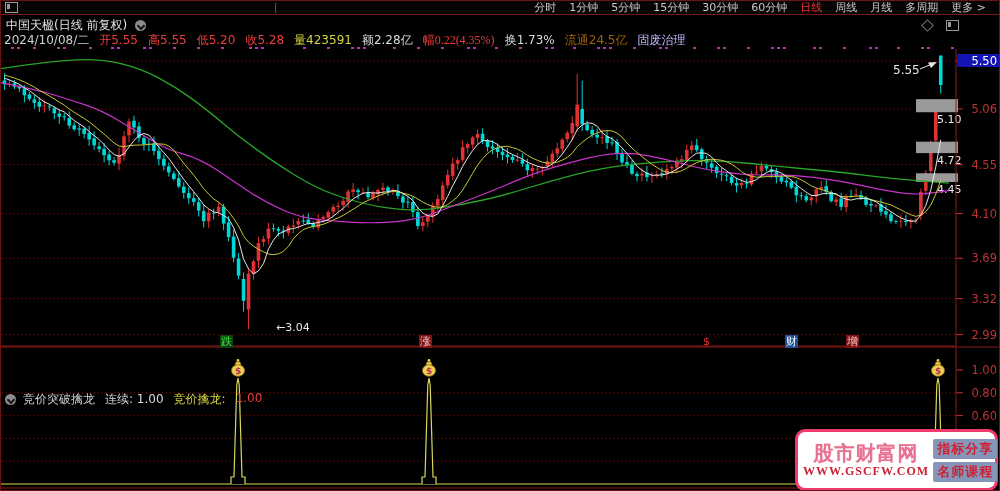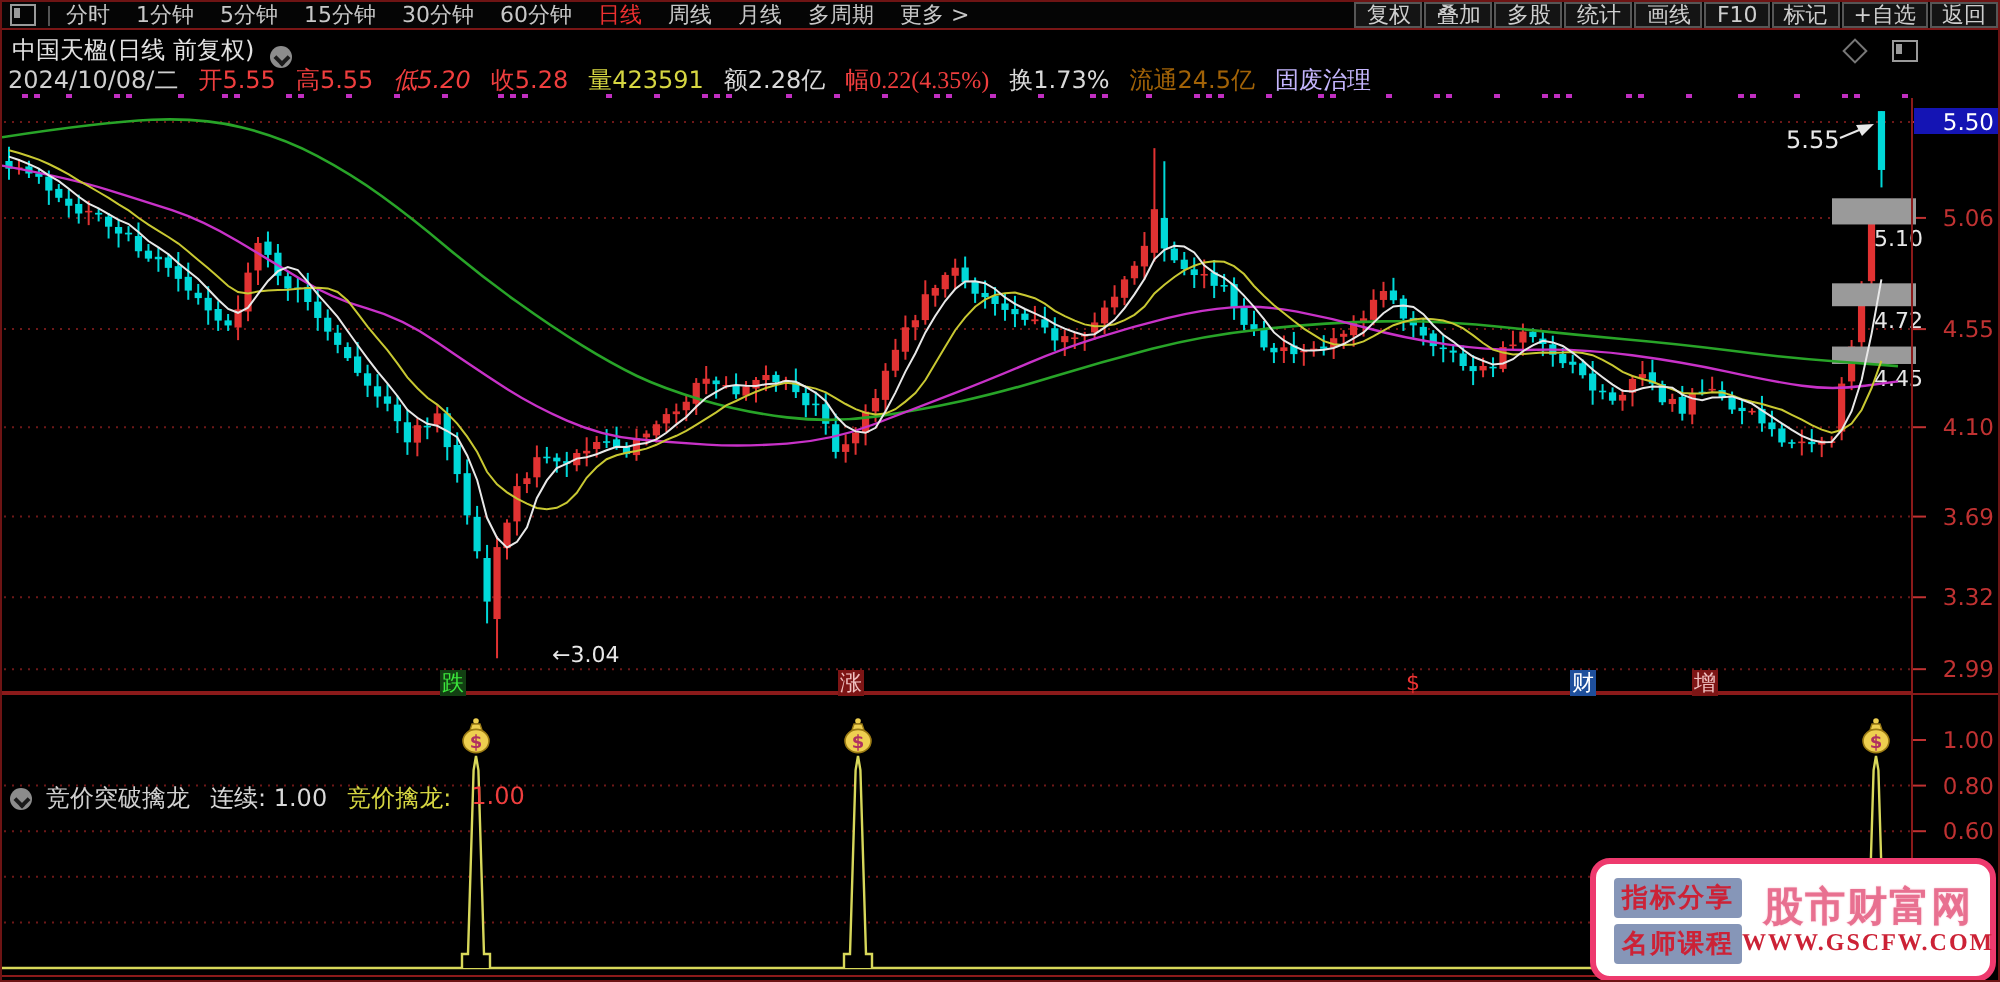--- a/index.html
+++ b/index.html
@@ -13,21 +13,21 @@
            border-bottom:1px solid #7a1616;background:#050505;justify-content:space-between;}
   .winicon{width:11px;height:9px;border:1px solid #9a9a9a;margin:0 6px 0 4px;position:relative;flex:0 0 auto;}
   .winicon::after{content:"";position:absolute;left:1px;top:1px;width:3px;height:5px;background:#9a9a9a;}
   .msep{width:1px;height:10px;background:#555;margin-right:8px;}
   .mi{font-size:11px;color:#c8c8c8;margin-right:13px;white-space:nowrap;cursor:default;}
   .mi.active{color:#ee3030;}
   #menu-right{margin-left:auto;display:flex;}
   .tbtn{font-size:11px;color:#cfcfcf;border:1px solid #565656;background:#141414;
         padding:0 5px;margin-left:1px;line-height:11px;height:11px;white-space:nowrap;}
   
-  #inforow1{left:5px;top:16px;display:flex;align-items:flex-end;font-size:12px;white-space:nowrap;}
+  #inforow1{left:5px;top:16px;display:flex;align-items:center;font-size:12px;white-space:nowrap;}
   #stock-title{color:#e2e2e2;}
   .cicon{width:11px;height:11px;border-radius:50%;background:#8c8c8c;position:relative;margin:0 8px;flex:0 0 auto;}
   .cicon::after{content:"";position:absolute;left:3px;top:2.5px;width:4px;height:4px;
                 border-right:2px solid #1a1a1a;border-bottom:2px solid #1a1a1a;transform:rotate(45deg);}
   .tok{margin-right:10px;}
   #inforow2{left:3px;top:31px;display:flex;align-items:flex-start;font-size:12px;white-space:nowrap;}
   #topright-icons{right:40px;top:19px;display:flex;align-items:center;color:#888;}
   .dia{width:7px;height:7px;border:1px solid #777;transform:rotate(45deg);margin-right:14px;}
   
   #subheader{left:4px;top:350px;display:flex;align-items:center;font-size:12px;white-space:nowrap;margin-top:40px;}
@@ -586,47 +586,36 @@
         <span class="mi">5分钟</span>
         <span class="mi">15分钟</span>
         <span class="mi">30分钟</span>
         <span class="mi">60分钟</span>
         <span class="mi active">日线</span>
         <span class="mi">周线</span>
         <span class="mi">月线</span>
         <span class="mi">多周期</span>
         <span class="mi">更多 &gt;</span>
       </span>
-    <span id="menu-right">
-        <span class="tbtn">复权</span>
-        <span class="tbtn">叠加</span>
-        <span class="tbtn">多股</span>
-        <span class="tbtn">统计</span>
-        <span class="tbtn">画线</span>
-        <span class="tbtn">F10</span>
-        <span class="tbtn">标记</span>
-        <span class="tbtn">+自选</span>
-        <span class="tbtn">返回</span>
-      </span>
   </div>
 
   <div id="inforow1" class="ovl">
     <span id="stock-title">中国天楹(日线 前复权)</span>
     <span class="cicon"></span>
   </div>
   <div id="topright-icons" class="ovl">
     <span class="dia"></span>
     <span class="winicon" style="margin:0"></span>
   </div>
 
   <div id="inforow2" class="ovl">
       <span class="tok" style="color: rgb(207, 207, 207);">2024/10/08/二</span>
       <span class="tok" style="color: rgb(239, 62, 62);">开5.55</span>
       <span class="tok" style="color: rgb(239, 62, 62);">高5.55</span>
-      <span class="tok" style="color: rgb(239, 62, 62); font-style: italic;">低5.20</span>
+      <span class="tok" style="color: rgb(239, 62, 62);">低5.20</span>
       <span class="tok" style="color: rgb(239, 62, 62);">收5.28</span>
       <span class="tok" style="color: rgb(214, 214, 66);">量423591</span>
       <span class="tok" style="color: rgb(217, 217, 217);">额2.28亿</span>
       <span class="tok" style="color: rgb(239, 62, 62); font-family: Liberation Serif, serif;">幅0.22(4.35%)</span>
       <span class="tok" style="color: rgb(217, 217, 217);">换1.73%</span>
       <span class="tok" style="color: #a16207;">流通24.5亿</span>
       <span class="tok" style="color: #c4b5fd;">固废治理</span>
     </div>
 
   <div id="subheader" class="ovl">
@@ -642,22 +631,22 @@
   <div id="markers-layer">
       <div class="chip" style="left: 219px; top: 334px; color: rgb(60, 232, 60); background: rgb(18, 63, 18);">跌</div>
       <div class="chip" style="left: 418px; top: 334px; color: rgb(240, 192, 192); background: rgb(125, 21, 21);">涨</div>
       <div class="chip" style="left: 701px; top: 334px; color: rgb(238, 51, 51); background: transparent;">$</div>
       <div class="chip" style="left: 784px; top: 334px; color: rgb(255, 255, 255); background: rgb(30, 79, 156);">财</div>
       <div class="chip" style="left: 845px; top: 334px; color: rgb(240, 192, 192); background: rgb(125, 21, 21);">增</div>
     </div>
   <div id="low-label" style="left: 235px; top: 320px; margin-left: 40px;">←3.04</div>
 
   <div id="watermark" class="ovl">
+    <div id="wm-left">
+      <div id="wm-title">股市财富网</div>
+      <div id="wm-url">WWW.GSCFW.COM</div>
+    </div>
     <div id="wm-right">
         <div class="wm-badge">指标分享</div>
         <div class="wm-badge">名师课程</div>
       </div>
-    <div id="wm-left">
-      <div id="wm-title">股市财富网</div>
-      <div id="wm-url">WWW.GSCFW.COM</div>
-    </div>
   </div>
 </div>
 
 </body></html>

